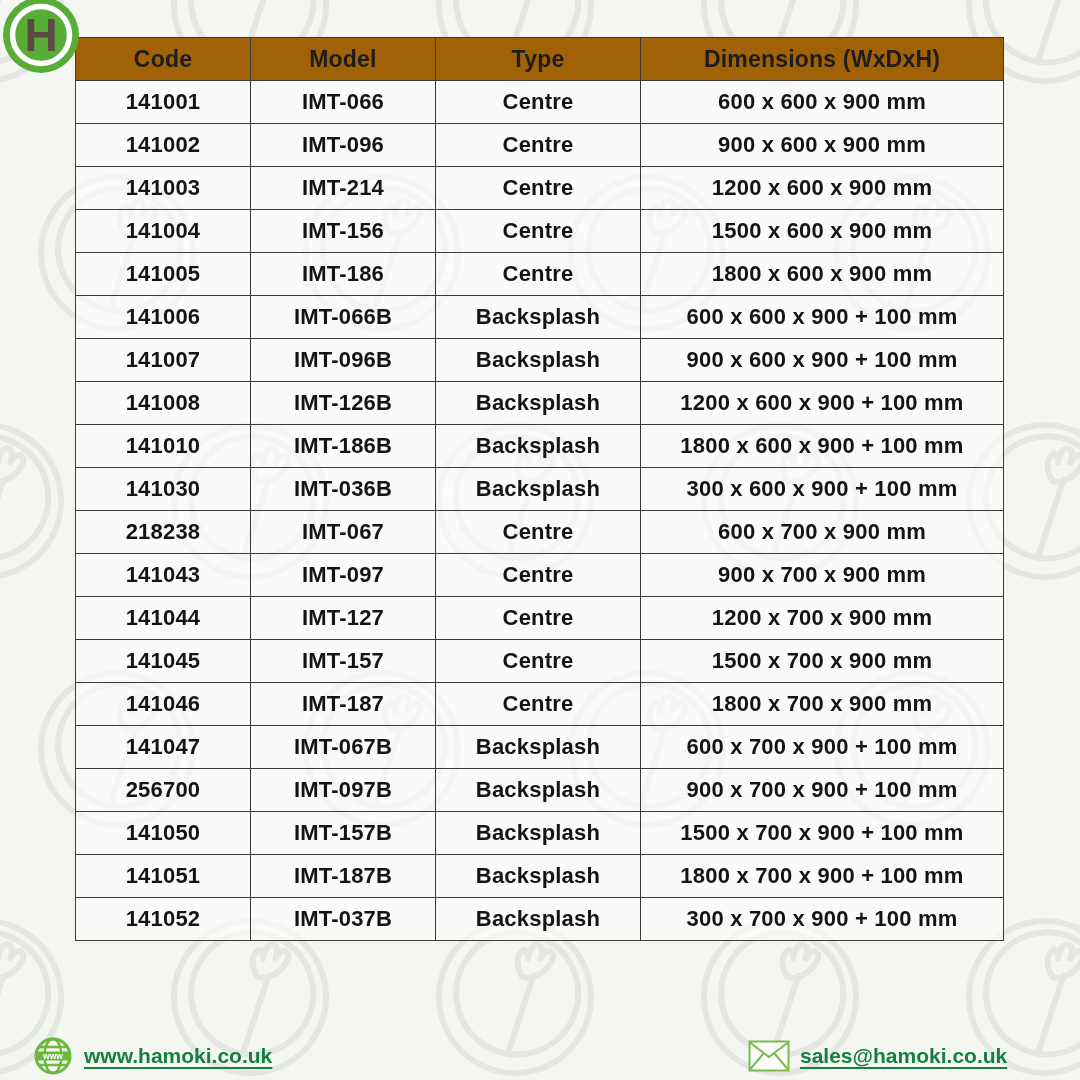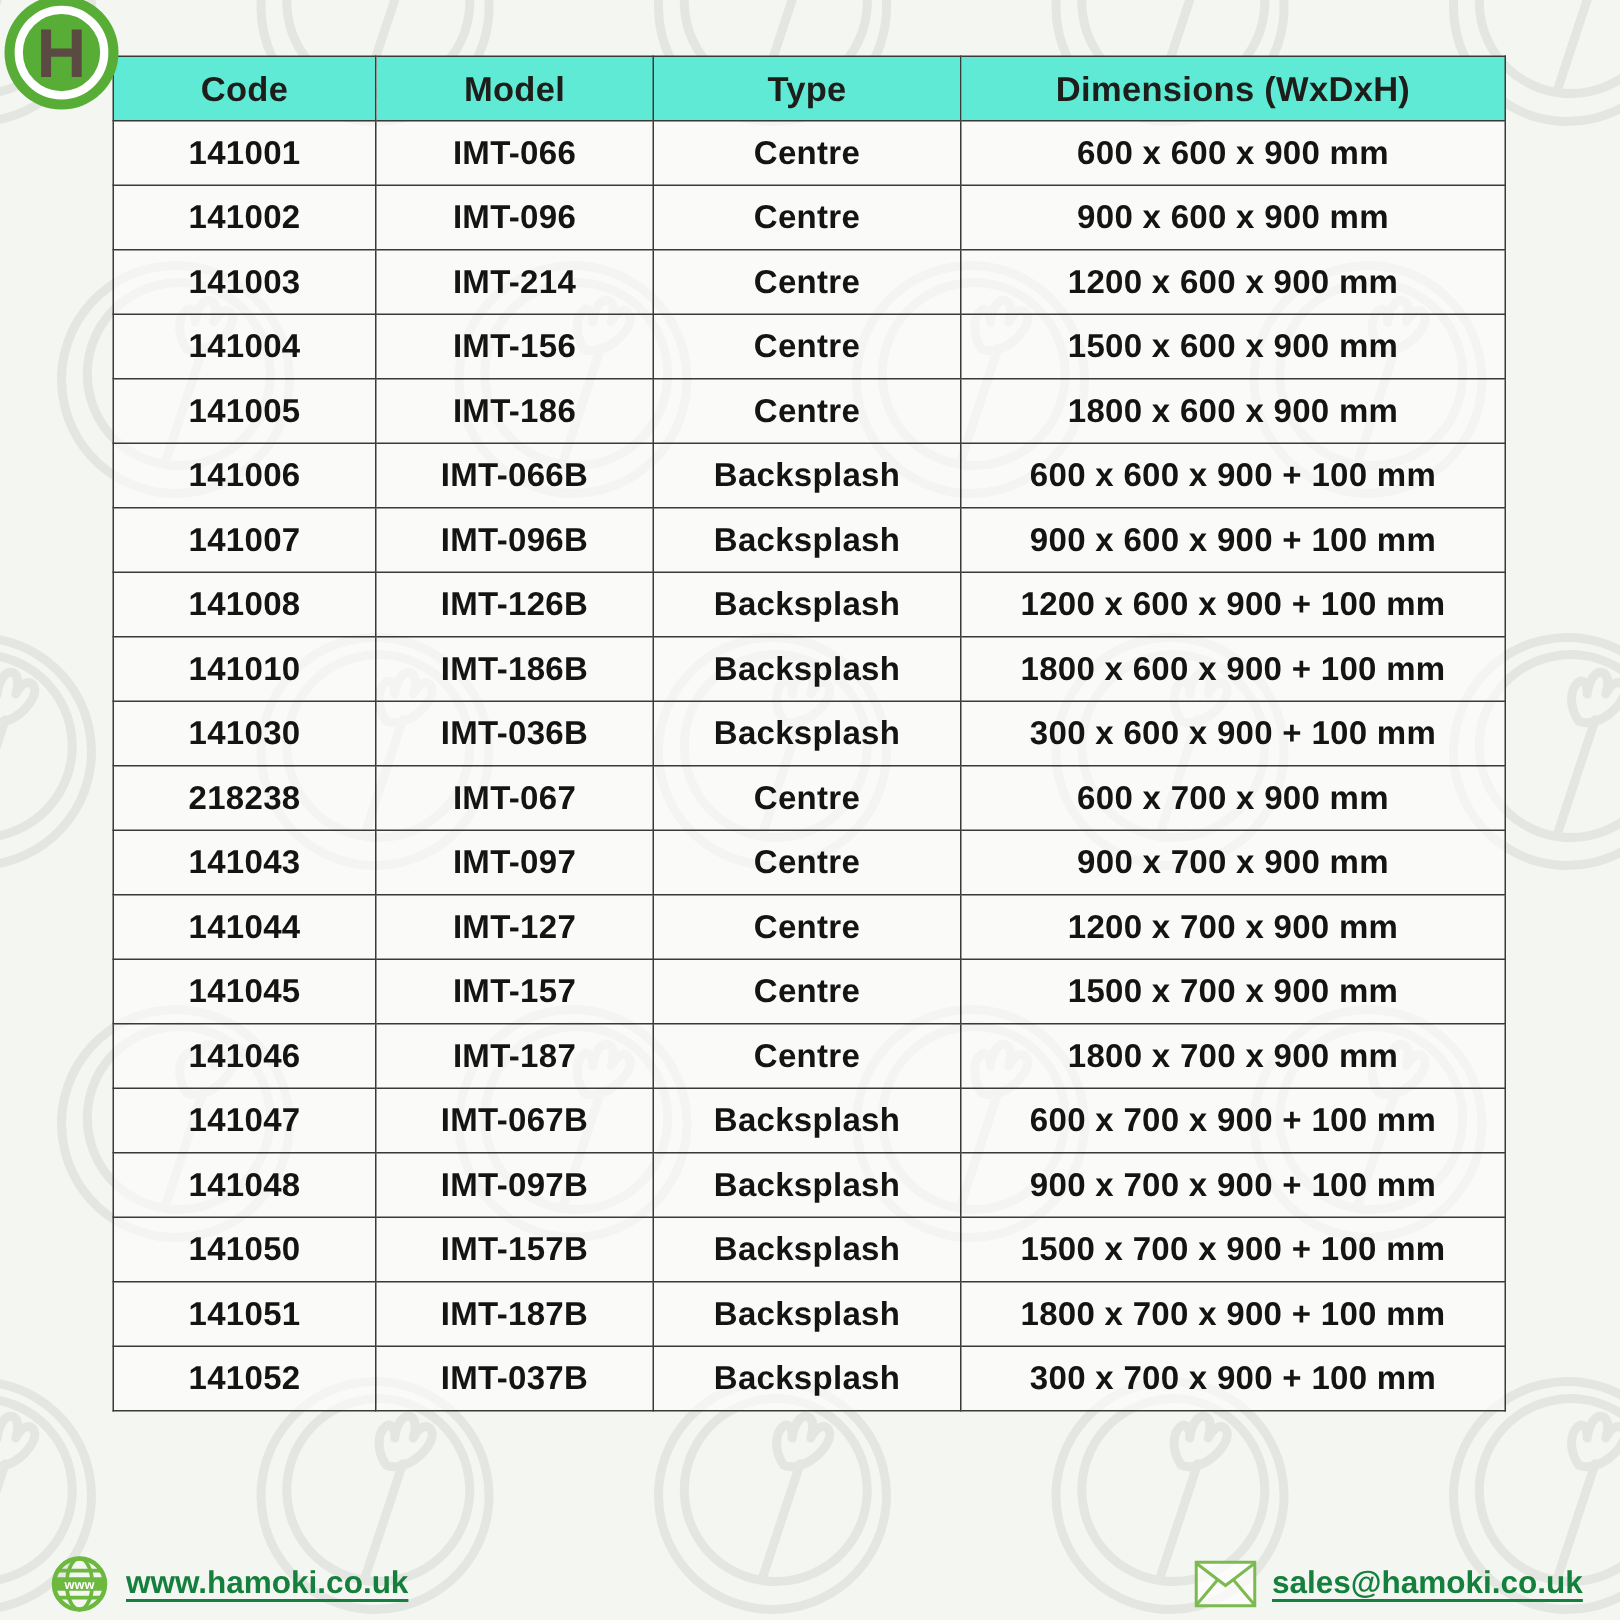--- a/index.html
+++ b/index.html
@@ -35,21 +35,21 @@
     text-align: center;
     vertical-align: middle;
     height: 43px;
     font-weight: 700;
     color: #141413;
     letter-spacing: 0.2px;
     overflow: hidden;
     white-space: nowrap;
   }
   table.spec-table th {
-    background: #5eead4;
+    background: #a16207;
     font-size: 23px;
     color: #1d1d1a;
   }
   table.spec-table td {
     background: rgba(255,255,255,0.58);
     font-size: 22px;
   }
 
   
   .footer { position: absolute; left: 0; top: 1032px; width: 946px; height: 48px; z-index: 2; }
@@ -58,21 +58,21 @@
     font-size: 21px;
     font-weight: 700;
     color: #15803d;
     text-decoration: underline;
     text-decoration-thickness: 2px;
     text-underline-offset: 4px;
     white-space: nowrap;
   }
   .fi-website { left: 32px; }
   .fi-phone   { left: 442px; }
-  .fi-email   { left: 796px; }
+  .fi-email   { left: 748px; }
 </style>
 </head>
 <body>
 
 <div id="stage">
 
   <div id="watermark">
       <svg width="200" height="200" viewBox="0 0 200 200" style="left: -115px; top: -95px; transform: rotate(-14deg);">
         <g fill="none" stroke="#e4e6e1" stroke-width="6" stroke-linecap="round" stroke-linejoin="round">
           <circle cx="100" cy="100" r="76"></circle>
@@ -390,21 +390,21 @@
             <td>Centre</td>
             <td>1800 x 700 x 900 mm</td>
           </tr>
           <tr>
             <td>141047</td>
             <td>IMT-067B</td>
             <td>Backsplash</td>
             <td>600 x 700 x 900 + 100 mm</td>
           </tr>
           <tr>
-            <td>141048</td>
+            <td>256700</td>
             <td>IMT-097B</td>
             <td>Backsplash</td>
             <td>900 x 700 x 900 + 100 mm</td>
           </tr>
           <tr>
             <td>141050</td>
             <td>IMT-157B</td>
             <td>Backsplash</td>
             <td>1500 x 700 x 900 + 100 mm</td>
           </tr>

